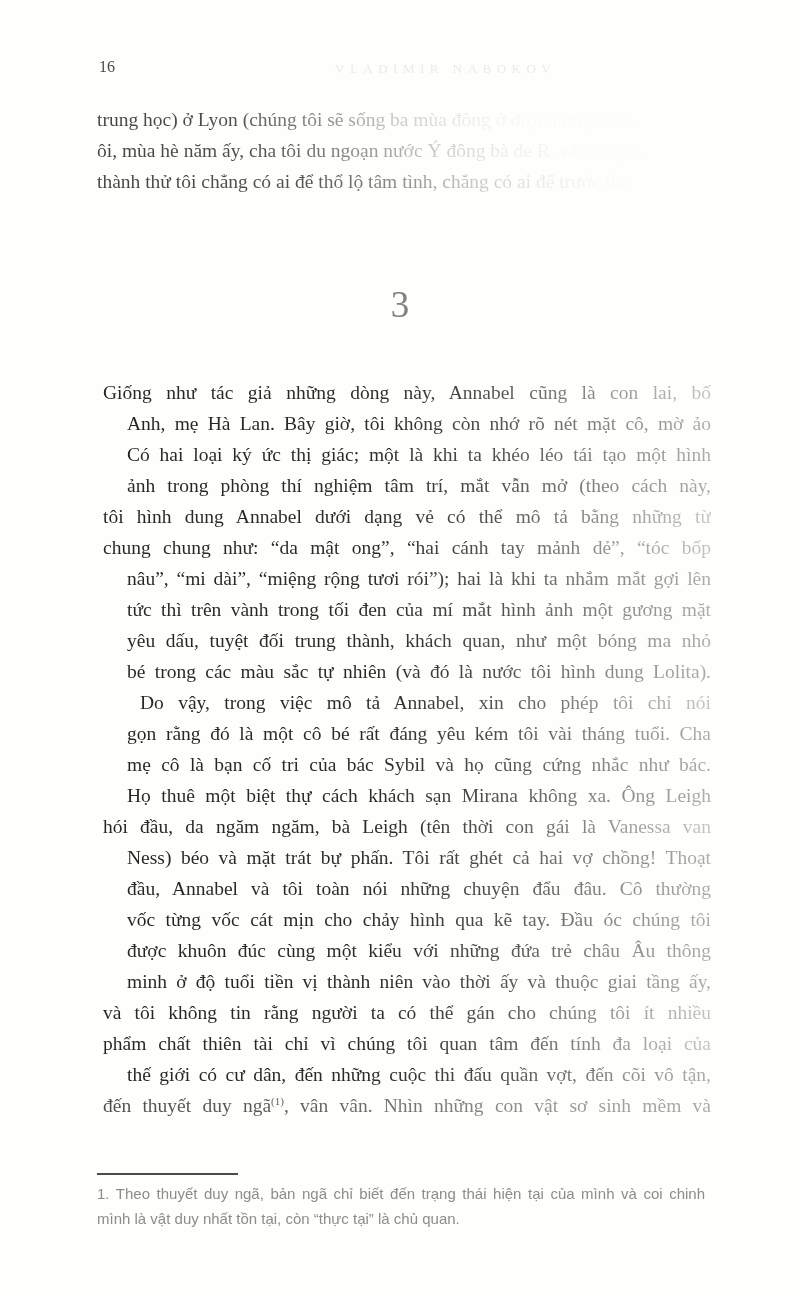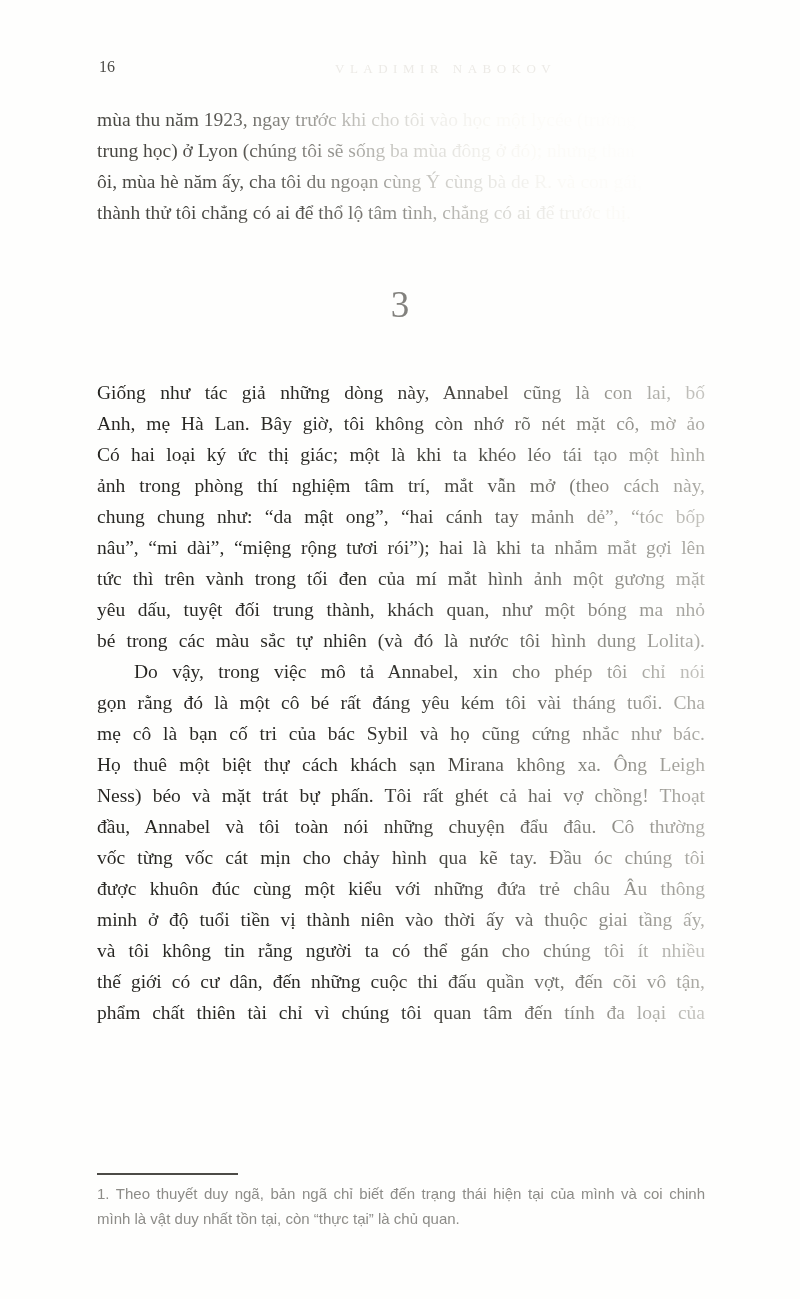--- a/index.html
+++ b/index.html
@@ -30,21 +30,21 @@
     font-size: 19.5px; line-height: 31px;
   }
   .cl { height: 31px; white-space: nowrap; overflow: hidden; }
   .chapter {
     position: absolute; left: 0; top: 280px; width: 800px;
     text-align: center;
     font-size: 37px; line-height: 50px;
     color: #82817d;
   }
   .bodytext {
-    position: absolute; left: 97px; top: 377px; width: 608px;
+    position: absolute; left: 103px; top: 377px; width: 608px;
     font-size: 19.5px; line-height: 31px;
   }
   .bl {
     height: 31px; overflow: hidden;
     text-align: justify; text-align-last: justify;
   }
   .indent { text-indent: 37px; }
   .supref { font-size: 11px; line-height: 0; vertical-align: 7px; letter-spacing: 0; }
   .fnrule {
     position: absolute; left: 97px; top: 1173px;
@@ -61,70 +61,72 @@
 
   
   .fade { color: #2b2a26; }
   @supports ((-webkit-background-clip: text) or (background-clip: text)) {
     .fade {
       -webkit-background-clip: text;
       background-clip: text;
       color: transparent;
     }
   }
-  .gA { background-image: linear-gradient(to right, #262521 0%, #2b2a26 42%, #4d4c46 62%, #8b8a84 84%, #aeada7 100%); }
+  .gA { background-image: linear-gradient(to right, #262521 0%, #2b2a26 42%, #4d4c46 62%, #8b8a84 84%, #aeada7 100%); margin-left: 24px; }
   .gB { background-image: linear-gradient(to right, #262521 0%, #2b2a26 45%, #55544e 65%, #9b9a94 85%, #c6c5c0 100%); }
   .gC { background-image: linear-gradient(to right, #504f49 0%, #5b5a54 28%, #807f79 58%, #9f9e98 82%, #aaa9a3 100%); }
   .f1 { background-image: linear-gradient(to right, #45443f 0%, #504f4a 18%, #8a8984 32%, #c8c7c2 44%, #eeede9 56%, #fbfaf6 66%, #ffffff 100%); }
   .f2 { background-image: linear-gradient(to right, #45443f 0%, #504f4a 22%, #8a8984 37%, #c8c7c2 49%, #eeede9 61%, #fbfaf6 71%, #ffffff 100%); }
   .f3 { background-image: linear-gradient(to right, #45443f 0%, #504f4a 26%, #8a8984 42%, #c8c7c2 55%, #eeede9 67%, #fbfaf6 77%, #ffffff 100%); }
   .f4 { background-image: linear-gradient(to right, #45443f 0%, #504f4a 32%, #8a8984 49%, #c8c7c2 62%, #eeede9 74%, #fbfaf6 84%, #ffffff 100%); }
 </style>
 </head>
 <body>
 
 <div class="page">
 
   <div class="pageno">16</div>
   <div class="runhead">VLADIMIR NABOKOV</div>
 
   <div class="frag">
-    <div class="cl fade f1">mùa thu năm 1923, ngay trước khi cho tôi vào học một lycée (trường</div>
     <div class="cl fade f2">trung học) ở Lyon (chúng tôi sẽ sống ba mùa đông ở đó); nhưng than</div>
-    <div class="cl fade f3">ôi, mùa hè năm ấy, cha tôi du ngoạn cùng Ý cùng bà de R. và con gái,</div>
+    <div class="cl fade f3">ôi, mùa hè năm ấy, cha tôi du ngoạn nước Ý đông bà de R. và con gái,</div>
     <div class="cl fade f4">thành thử tôi chẳng có ai để thổ lộ tâm tình, chẳng có ai để trước thị.</div>
   </div>
 
   <div class="chapter">3</div>
 
   <div class="bodytext">
     <div class="para">
       <div class="bl fade gB">Giống như tác giả những dòng này, Annabel cũng là con lai, bố</div>
       <div class="bl fade gA">Anh, mẹ Hà Lan. Bây giờ, tôi không còn nhớ rõ nét mặt cô, mờ ảo</div>
       <div class="bl fade gA">Có hai loại ký ức thị giác; một là khi ta khéo léo tái tạo một hình</div>
       <div class="bl fade gA">ảnh trong phòng thí nghiệm tâm trí, mắt vẫn mở (theo cách này,</div>
+      <div class="bl fade gB">tôi hình dung Annabel dưới dạng vẻ có thể mô tả bằng những từ</div>
       <div class="bl fade gB">chung chung như: “da mật ong”, “hai cánh tay mảnh dẻ”, “tóc bốp</div>
       <div class="bl fade gA">nâu”, “mi dài”, “miệng rộng tươi rói”); hai là khi ta nhắm mắt gợi lên</div>
       <div class="bl fade gA">tức thì trên vành trong tối đen của mí mắt hình ảnh một gương mặt</div>
       <div class="bl fade gA">yêu dấu, tuyệt đối trung thành, khách quan, như một bóng ma nhỏ</div>
       <div class="bl fade gA">bé trong các màu sắc tự nhiên (và đó là nước tôi hình dung Lolita).</div>
     </div>
     <div class="para">
       <div class="bl fade gB indent">Do vậy, trong việc mô tả Annabel, xin cho phép tôi chỉ nói</div>
       <div class="bl fade gA">gọn rằng đó là một cô bé rất đáng yêu kém tôi vài tháng tuổi. Cha</div>
       <div class="bl fade gA">mẹ cô là bạn cố tri của bác Sybil và họ cũng cứng nhắc như bác.</div>
       <div class="bl fade gA">Họ thuê một biệt thự cách khách sạn Mirana không xa. Ông Leigh</div>
+      <div class="bl fade gB">hói đầu, da ngăm ngăm, bà Leigh (tên thời con gái là Vanessa van</div>
       <div class="bl fade gA">Ness) béo và mặt trát bự phấn. Tôi rất ghét cả hai vợ chồng! Thoạt</div>
       <div class="bl fade gA">đầu, Annabel và tôi toàn nói những chuyện đẩu đâu. Cô thường</div>
       <div class="bl fade gA">vốc từng vốc cát mịn cho chảy hình qua kẽ tay. Đầu óc chúng tôi</div>
       <div class="bl fade gA">được khuôn đúc cùng một kiểu với những đứa trẻ châu Âu thông</div>
       <div class="bl fade gA">minh ở độ tuổi tiền vị thành niên vào thời ấy và thuộc giai tầng ấy,</div>
       <div class="bl fade gB">và tôi không tin rằng người ta có thể gán cho chúng tôi ít nhiều</div>
+      <div class="bl fade gB">phẩm chất thiên tài chỉ vì chúng tôi quan tâm đến tính đa loại của</div>
       <div class="bl fade gA">thế giới có cư dân, đến những cuộc thi đấu quần vợt, đến cõi vô tận,</div>
-      <div class="bl fade gB">phẩm chất thiên tài chỉ vì chúng tôi quan tâm đến tính đa loại của</div>
+      <div class="bl fade gC"><span>đến thuyết duy ngã</span><sup class="supref">(1)</sup><span>, vân vân. Nhìn những con vật sơ sinh mềm và</span></div>
     </div>
   </div>
 
   <div class="fnrule"></div>
 
   <div class="footnote">
     <div class="fnl fn-just">1. Theo thuyết duy ngã, bản ngã chỉ biết đến trạng thái hiện tại của mình và coi chinh</div>
     <div class="fnl">mình là vật duy nhất tồn tại, còn “thực tại” là chủ quan.</div>
   </div>
 

